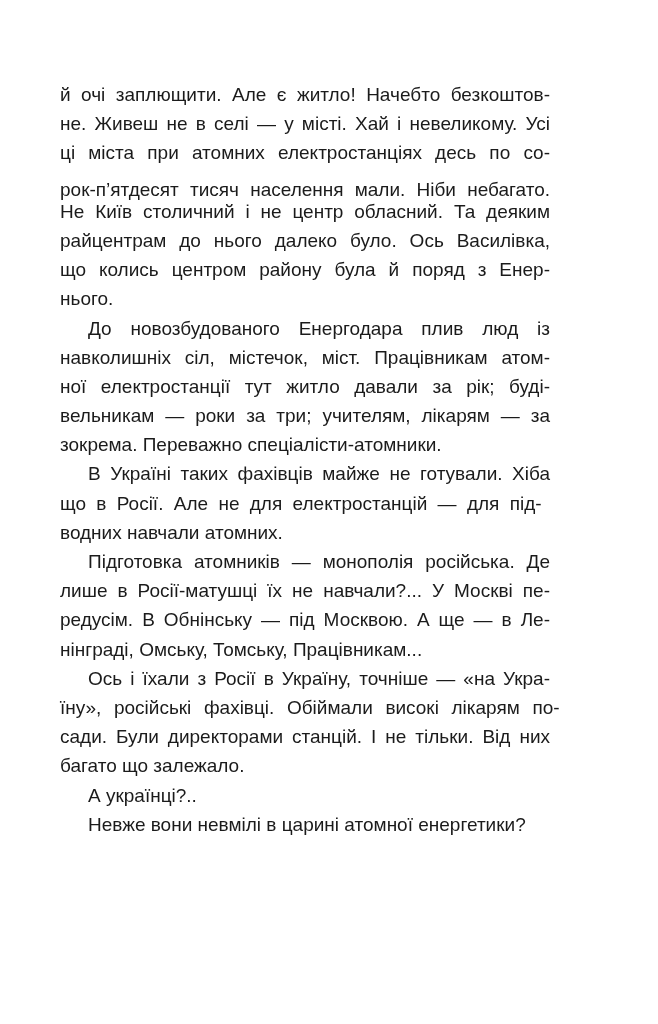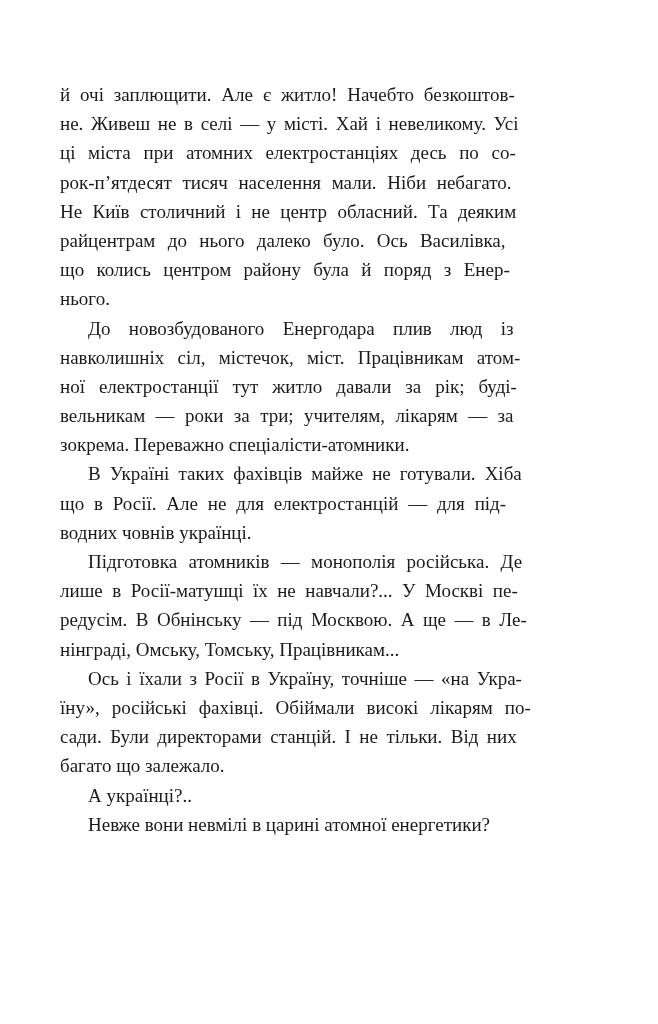--- a/index.html
+++ b/index.html
@@ -13,21 +13,20 @@
     height: 1024px;
     background: var(--background);
     font-family: "Liberation Sans", sans-serif;
   }
   .page {
     position: relative;
     width: 658px;
     height: 868px;
     background: var(--background);
     overflow: hidden;
-    font-family: Liberation Serif, serif;
   }
   .text-block {
     position: absolute;
     left: 60px;
     top: 80px;
     width: 490px;
     font-size: 19px;
     line-height: 29.2px;
     color: var(--text);
   }
@@ -60,33 +59,33 @@
   }
 </style>
 </head>
 <body>
 
 <div class="page">
   <main class="text-block">
       <div class="line j"><span style="word-spacing: 5.17634px;">й очі заплющити. Але є житло! Начебто безкоштов-</span></div>
       <div class="line j"><span style="word-spacing: 2.90341px;">не. Живеш не в селі — у місті. Хай і невеликому. Усі</span></div>
       <div class="line j"><span style="word-spacing: 7.90625px;">ці міста при атомних електростанціях десь по со-</span></div>
-      <div class="line j"><span style="word-spacing: 5.89687px;">рок-п’ятдесят тисяч населення мали. Ніби небагато.</span></div>
+      <div class="line j"><span style="word-spacing: 5.89687px; margin-top: 7px;">рок-п’ятдесят тисяч населення мали. Ніби небагато.</span></div>
       <div class="line j"><span style="word-spacing: 5.58594px;">Не Київ столичний і не центр обласний. Та деяким</span></div>
       <div class="line j"><span style="word-spacing: 7.60938px;">райцентрам до нього далеко було. Ось Василівка,</span></div>
       <div class="line j"><span style="word-spacing: 7.66602px;">що колись центром району була й поряд з Енер-</span></div>
       <div class="line"><span>нього.</span></div>
       <div class="line j indent"><span style="word-spacing: 13.5625px;">До новозбудованого Енергодара плив люд із</span></div>
       <div class="line j"><span style="word-spacing: 8.5125px; text-align: center;">навколишніх сіл, містечок, міст. Працівникам атом-</span></div>
       <div class="line j"><span style="word-spacing: 9.18527px;">ної електростанції тут житло давали за рік; буді-</span></div>
       <div class="line j"><span style="word-spacing: 5.65625px;">вельникам — роки за три; учителям, лікарям — за</span></div>
       <div class="line"><span>зокрема. Переважно спеціалісти-атомники.</span></div>
       <div class="line j indent"><span style="word-spacing: 4.29018px;">В Україні таких фахівців майже не готували. Хіба</span></div>
       <div class="line j"><span style="word-spacing: 5.04861px;">що в Росії. Але не для електростанцій — для під-</span></div>
-      <div class="line"><span>водних човнів українці.</span></div>
+      <div class="line"><span>водних навчали атомних.</span></div>
       <div class="line j indent"><span style="word-spacing: 6.58437px;">Підготовка атомників — монополія російська. Де</span></div>
       <div class="line j"><span style="word-spacing: 4.7207px;">лише в Росії-матушці їх не навчали?... У Москві пе-</span></div>
       <div class="line j"><span style="word-spacing: 3.69844px;">редусім. В Обнінську — під Москвою. А ще — в Ле-</span></div>
       <div class="line"><span>нінграді, Омську, Томську, Працівникам...</span></div>
       <div class="line j indent"><span style="word-spacing: 2.77813px;">Ось і їхали з Росії в Україну, точніше — «на Укра-</span></div>
       <div class="line j"><span style="word-spacing: 7.32812px;">їну», російські фахівці. Обіймали високі лікарям по-</span></div>
       <div class="line j"><span style="word-spacing: 3.69727px;">сади. Були директорами станцій. І не тільки. Від них</span></div>
       <div class="line"><span>багато що залежало.</span></div>
       <div class="line indent"><span>А українці?..</span></div>
       <div class="line indent"><span>Невже вони невмілі в царині атомної енергетики?</span></div>

